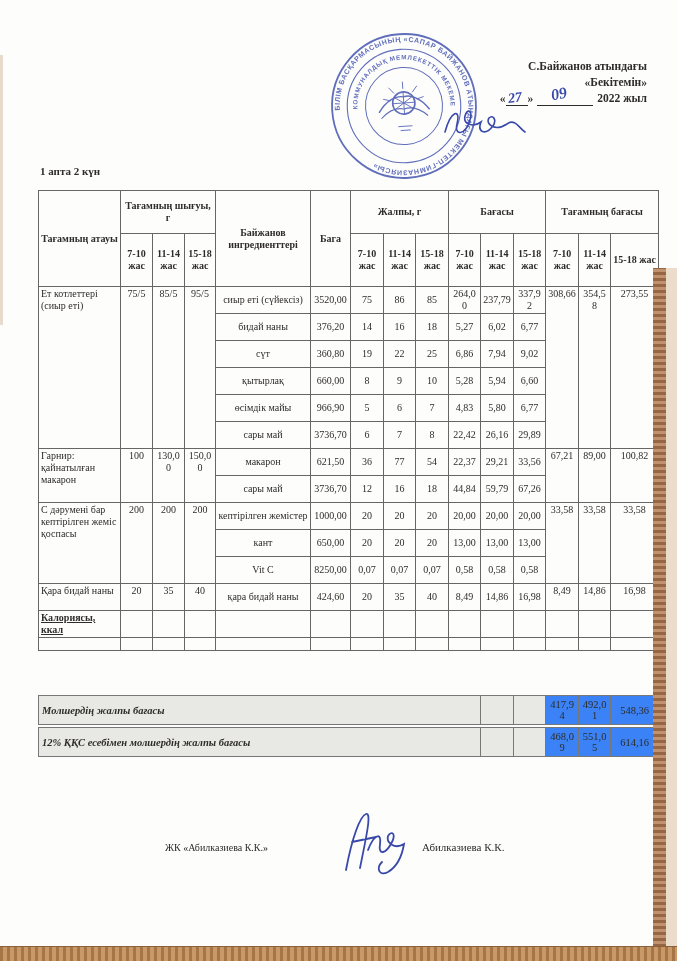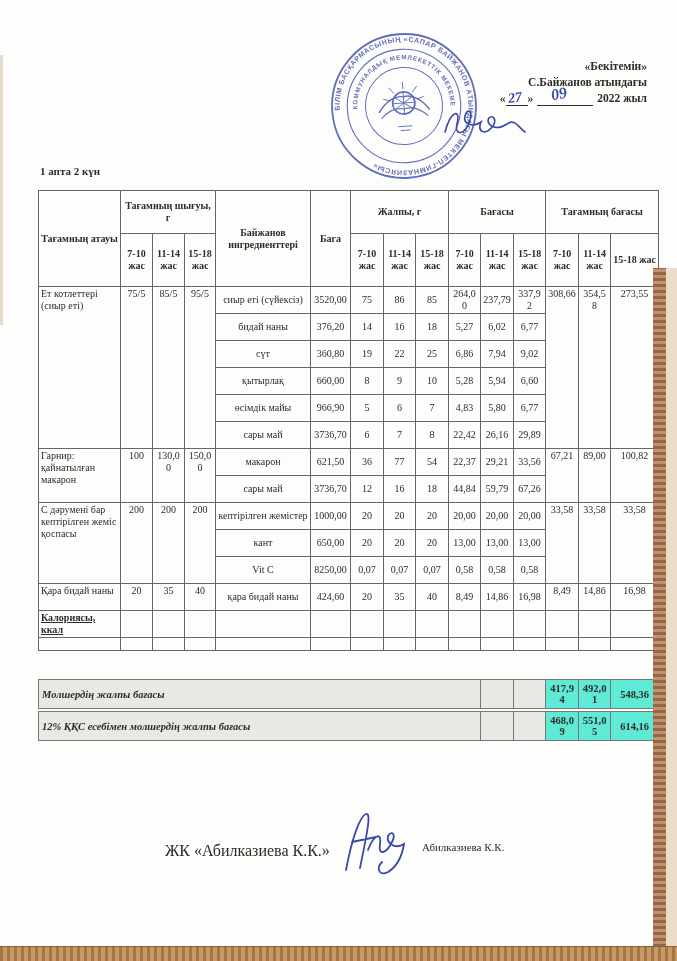--- a/index.html
+++ b/index.html
@@ -46,29 +46,29 @@
   .hdr1 th{height:40px;}
   .hdr2 th{height:50px;}
   tbody td{height:24px;}
   td.dish-name{ text-align:left;vertical-align:top;}
   td.ing-name{ text-align:center;}
   td.top{vertical-align:top;}
   td.bold{font-weight:bold;text-decoration:underline;}
   tr.empty-row td{height:10px;}
 
   
-  .totals-table{position:absolute;left:38px;width:620px;font-size:10.5px;z-index:2;}
+  .totals-table{position:absolute;left:38px;width:620px;font-size:10.5px;z-index:2;margin-top:16px;}
   .totals-table td{border:1px solid #777;height:26px;padding:1px 3px;}
   .t-label{background:#e8e8e4;font-weight:bold;font-style:italic;text-align:left;vertical-align:middle;}
   .t-empty{background:#e8e8e4;}
-  .t-val{background:#5eead4;text-align:center;font-weight:bold;vertical-align:middle;word-wrap:break-word;}
+  .t-val{background:#3b82f6;text-align:center;font-weight:normal;vertical-align:middle;word-wrap:break-word;}
 
   
   .footer{position:absolute;left:0;top:808px;width:100%;height:90px;}
-  .footer-company{position:absolute;left:165px;top:34px;font-size:16px;}
+  .footer-company{position:absolute;left:165px;top:34px;font-size:10px;}
   .footer-name{position:absolute;left:422px;top:33px;font-size:11px;}
   .vendor-sig{position:absolute;left:316px;top:0;width:100px;height:78px;}
 </style>
 </head>
 <body>
 
 <div class="edge-left"></div>
 
 <svg class="stamp" viewBox="0 0 150 150">
   <g fill="none" stroke="#3e4fae">
@@ -90,22 +90,22 @@
     <circle cx="75" cy="72" r="11" stroke-width="1.6"></circle>
     <path d="M66,66 L84,78 M66,78 L84,66 M75,61 L75,83 M64,72 L86,72" stroke-width="0.9"></path>
     <path d="M75,58 L75,51 M66,62 L61,56 M84,62 L89,56 M62,69 L55,67 M88,69 L95,67" stroke-width="0.9"></path>
     <path d="M50,80 C58,68 68,64 75,66 C82,64 92,68 100,80" stroke-width="1.4"></path>
     <path d="M52,86 C60,78 68,76 75,78 C82,76 90,78 98,86" stroke-width="1.1"></path>
     <path d="M68,95 L82,95 M70,99 L80,99" stroke-width="0.9"></path>
   </g>
 </svg>
 
 <div class="approval">
+  <div>С.Байжанов атындағы</div>
   <div><span>«</span><span>Бекітемін</span><span>»</span></div>
-  <div>С.Байжанов атындағы</div>
   <div>
     <span>«</span><span class="blank blank-day"><span class="hand hand-day">27</span></span><span>»</span><span class="blank blank-month"><span class="hand hand-month">09</span></span><span>2022 жыл</span>
   </div>
   <svg class="dir-sig" viewBox="0 0 92 44">
     <path d="M8,30 C14,8 24,6 20,22 C17,34 28,34 33,18 C36,8 30,6 28,14 C26,22 36,26 44,20 C40,30 48,34 56,24 C60,18 56,12 52,16 C48,22 58,30 70,22 C78,16 82,26 88,30" fill="none" stroke="#3949ab" stroke-width="1.6" stroke-linecap="round"></path>
   </svg>
 </div>
 
 <div class="week-label">1 апта 2 күн</div>
 

